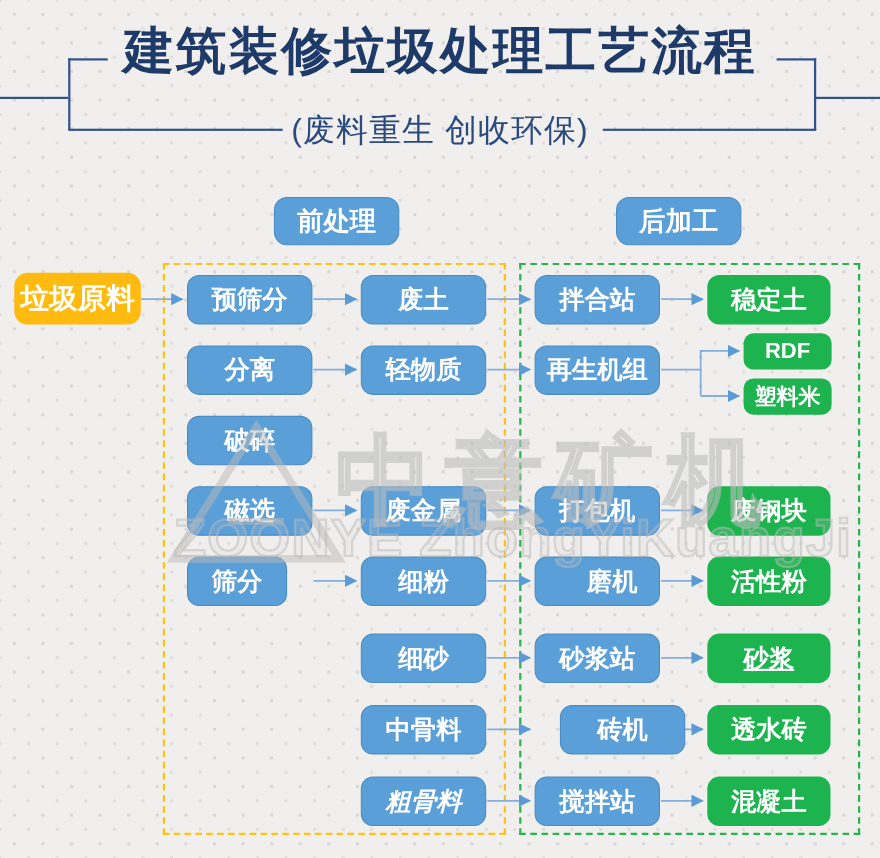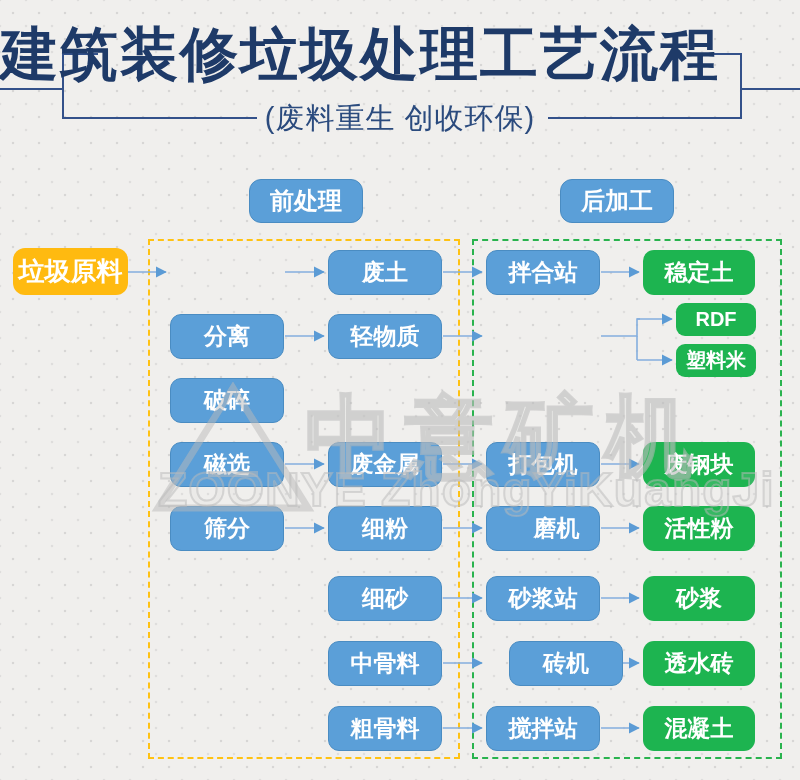--- a/index.html
+++ b/index.html
@@ -8,22 +8,22 @@
     font-family:"Liberation Sans","DejaVu Sans",sans-serif;
     background-color:#f0efed;
     background-image:
       radial-gradient(rgba(178,178,178,.40) 1.4px, transparent 1.6px),
       radial-gradient(rgba(178,178,178,.28) 1.4px, transparent 1.6px);
     background-size:26px 26px;
     background-position:0 0,13px 13px;
   }
   
   .page-title{
-    position:absolute;left:0;top:16px;width:100%;text-align:left;
-    font-size:58px;font-weight:bold;color:#1e3a68;letter-spacing:2px;z-index:3;
+    position:absolute;left:0;top:16px;width:100%;text-align:center;
+    font-size:46px;font-weight:bold;color:#1e3a68;letter-spacing:2px;z-index:3;
   }
   .page-subtitle{
     position:absolute;left:0;top:99px;width:100%;text-align:center;
     font-size:29px;color:#2b4b7e;letter-spacing:1px;z-index:3;
   }
   .fline{position:absolute;background:#33518a;z-index:2;}
   
   .node{
     position:absolute;display:flex;align-items:center;justify-content:center;
     color:#fff;border-radius:11px;font-size:23px;font-weight:600;
@@ -70,50 +70,52 @@
   <div class="page-subtitle">(废料重生 创收环保)</div>
 
   <div class="region yellow" style="left:148px;top:239px;width:312px;height:520px;"></div>
   <div class="region greenb" style="left:472px;top:239px;width:310px;height:520px;"></div>
 
   <div class="node blue hdr" style="left:249px;top:179px;width:114px;height:44px;">前处理</div>
   <div class="node blue hdr" style="left:560px;top:179px;width:114px;height:44px;">后加工</div>
 
   <div class="node src" style="left:13px;top:248px;width:115px;height:47px;">垃圾原料</div>
 
+  <div class="node blue" style="left:170px;top:250px;width:114px;height:45px;">预筛分</div>
   <div class="node blue" style="left:328px;top:250px;width:114px;height:45px;">废土</div>
   <div class="node blue" style="left:486px;top:250px;width:114px;height:45px;">拌合站</div>
   <div class="node green" style="left:643px;top:250px;width:112px;height:45px;">稳定土</div>
 
   <div class="node blue" style="left:170px;top:314px;width:114px;height:45px;">分离</div>
   <div class="node blue" style="left:328px;top:314px;width:114px;height:45px;">轻物质</div>
+  <div class="node blue" style="left:486px;top:314px;width:114px;height:45px;">再生机组</div>
   <div class="node green small" style="left:676px;top:303px;width:80px;height:33px;">RDF</div>
   <div class="node green small" style="left:676px;top:344px;width:80px;height:33px;">塑料米</div>
 
   <div class="node blue" style="left:170px;top:378px;width:114px;height:45px;">破碎</div>
 
   <div class="node blue" style="left:170px;top:442px;width:114px;height:45px;">磁选</div>
   <div class="node blue" style="left:328px;top:442px;width:114px;height:45px;text-align:right;">废金属</div>
   <div class="node blue" style="left:486px;top:442px;width:114px;height:45px;">打包机</div>
   <div class="node green" style="left:643px;top:442px;width:112px;height:45px;">废钢块</div>
 
-  <div class="node blue" style="left:170px;top:506px;width:114px;height:45px;">筛分</div>
+  <div class="node blue" style="left:170px;top:506px;width:91px;height:45px;">筛分</div>
   <div class="node blue" style="left:328px;top:506px;width:114px;height:45px;">细粉</div>
   <div class="node blue" style="left:486px;top:506px;width:114px;height:45px;padding-left:27px;">磨机</div>
   <div class="node green" style="left:643px;top:506px;width:112px;height:45px;">活性粉</div>
 
   <div class="node blue" style="left:328px;top:576px;width:114px;height:45px;">细砂</div>
   <div class="node blue" style="left:486px;top:576px;width:114px;height:45px;">砂浆站</div>
-  <div class="node green" style="left:643px;top:576px;width:112px;height:45px;">砂浆</div>
+  <div class="node green" style="left:643px;top:576px;width:112px;height:45px;text-decoration:underline;">砂浆</div>
 
   <div class="node blue" style="left:328px;top:641px;width:114px;height:45px;">中骨料</div>
   <div class="node blue" style="left:486px;top:641px;width:114px;height:45px;margin-left:23px;">砖机</div>
   <div class="node green" style="left:643px;top:641px;width:112px;height:45px;">透水砖</div>
 
-  <div class="node blue" style="left:328px;top:706px;width:114px;height:45px;">粗骨料</div>
+  <div class="node blue" style="left:328px;top:706px;width:114px;height:45px;font-style:italic;">粗骨料</div>
   <div class="node blue" style="left:486px;top:706px;width:114px;height:45px;">搅拌站</div>
   <div class="node green" style="left:643px;top:706px;width:112px;height:45px;">混凝土</div>
 
   <svg class="arrows" width="800" height="780">
     <defs>
       <marker id="ah" markerWidth="8" markerHeight="8" refX="6.5" refY="3.5" orient="auto">
         <path d="M0,0 L7,3.5 L0,7 Z" fill="#5b9bd5"></path>
       </marker>
     </defs>
     <g stroke="#84aede" stroke-width="1.6" fill="none">

